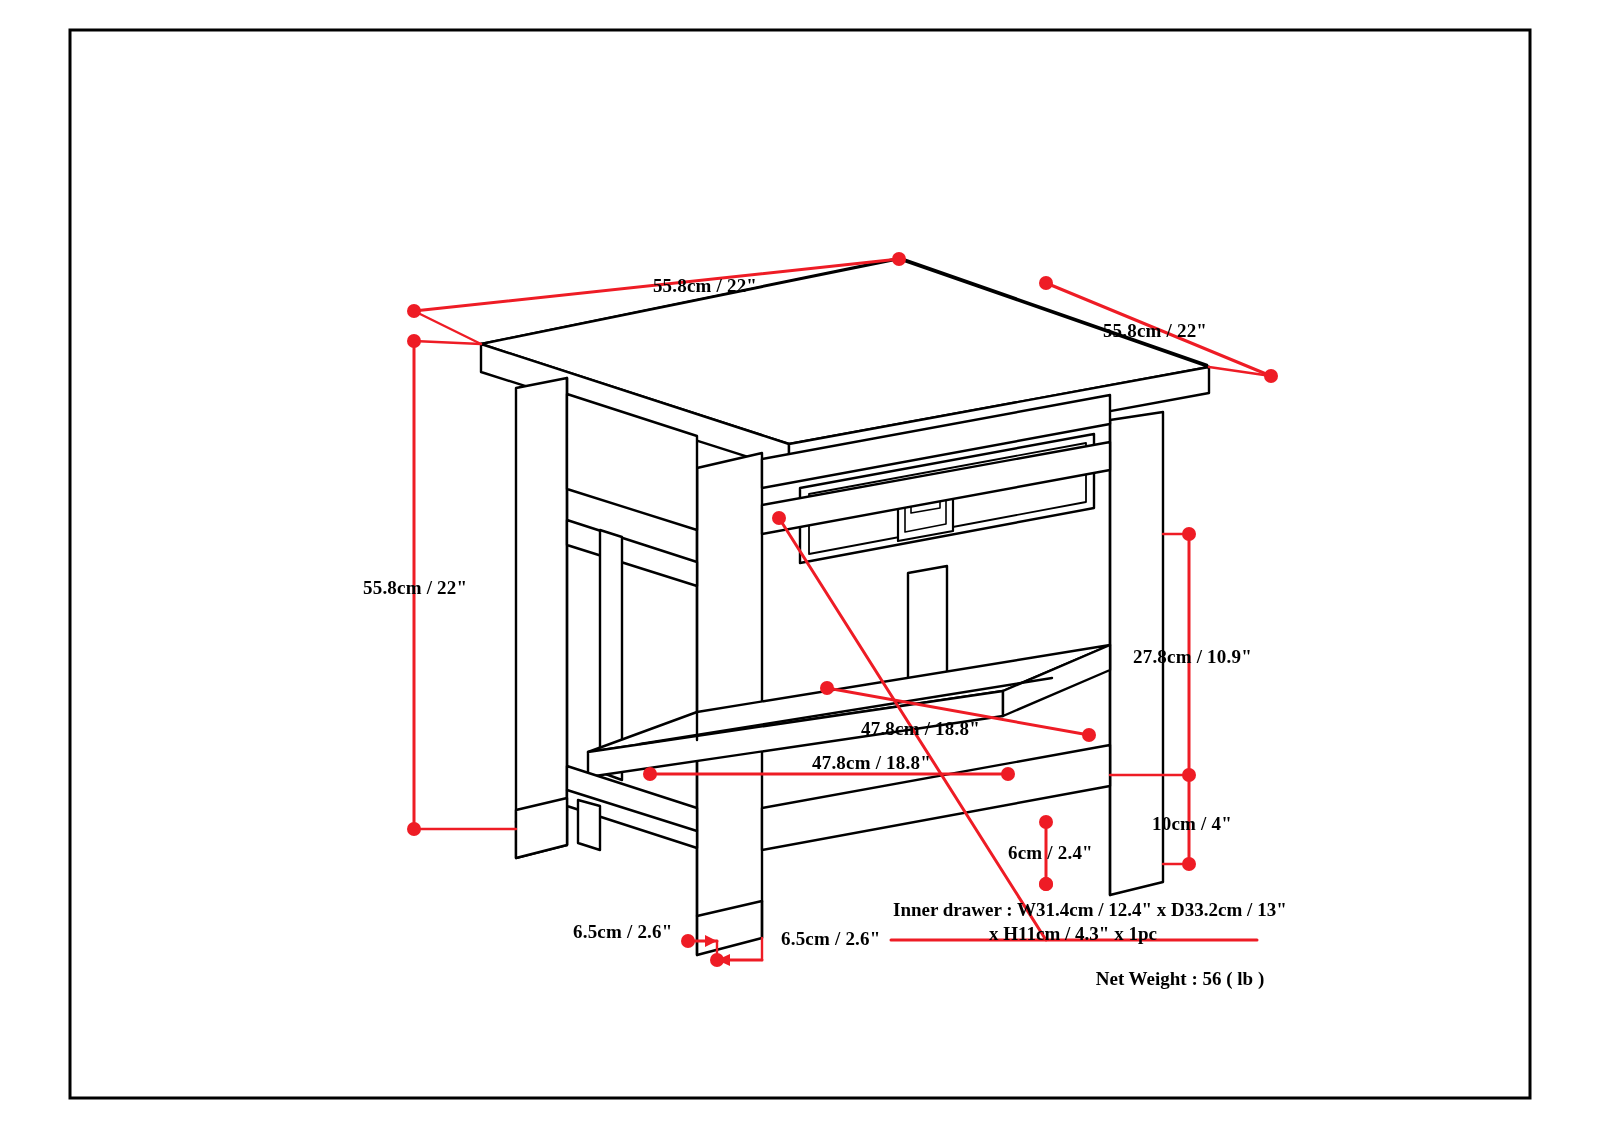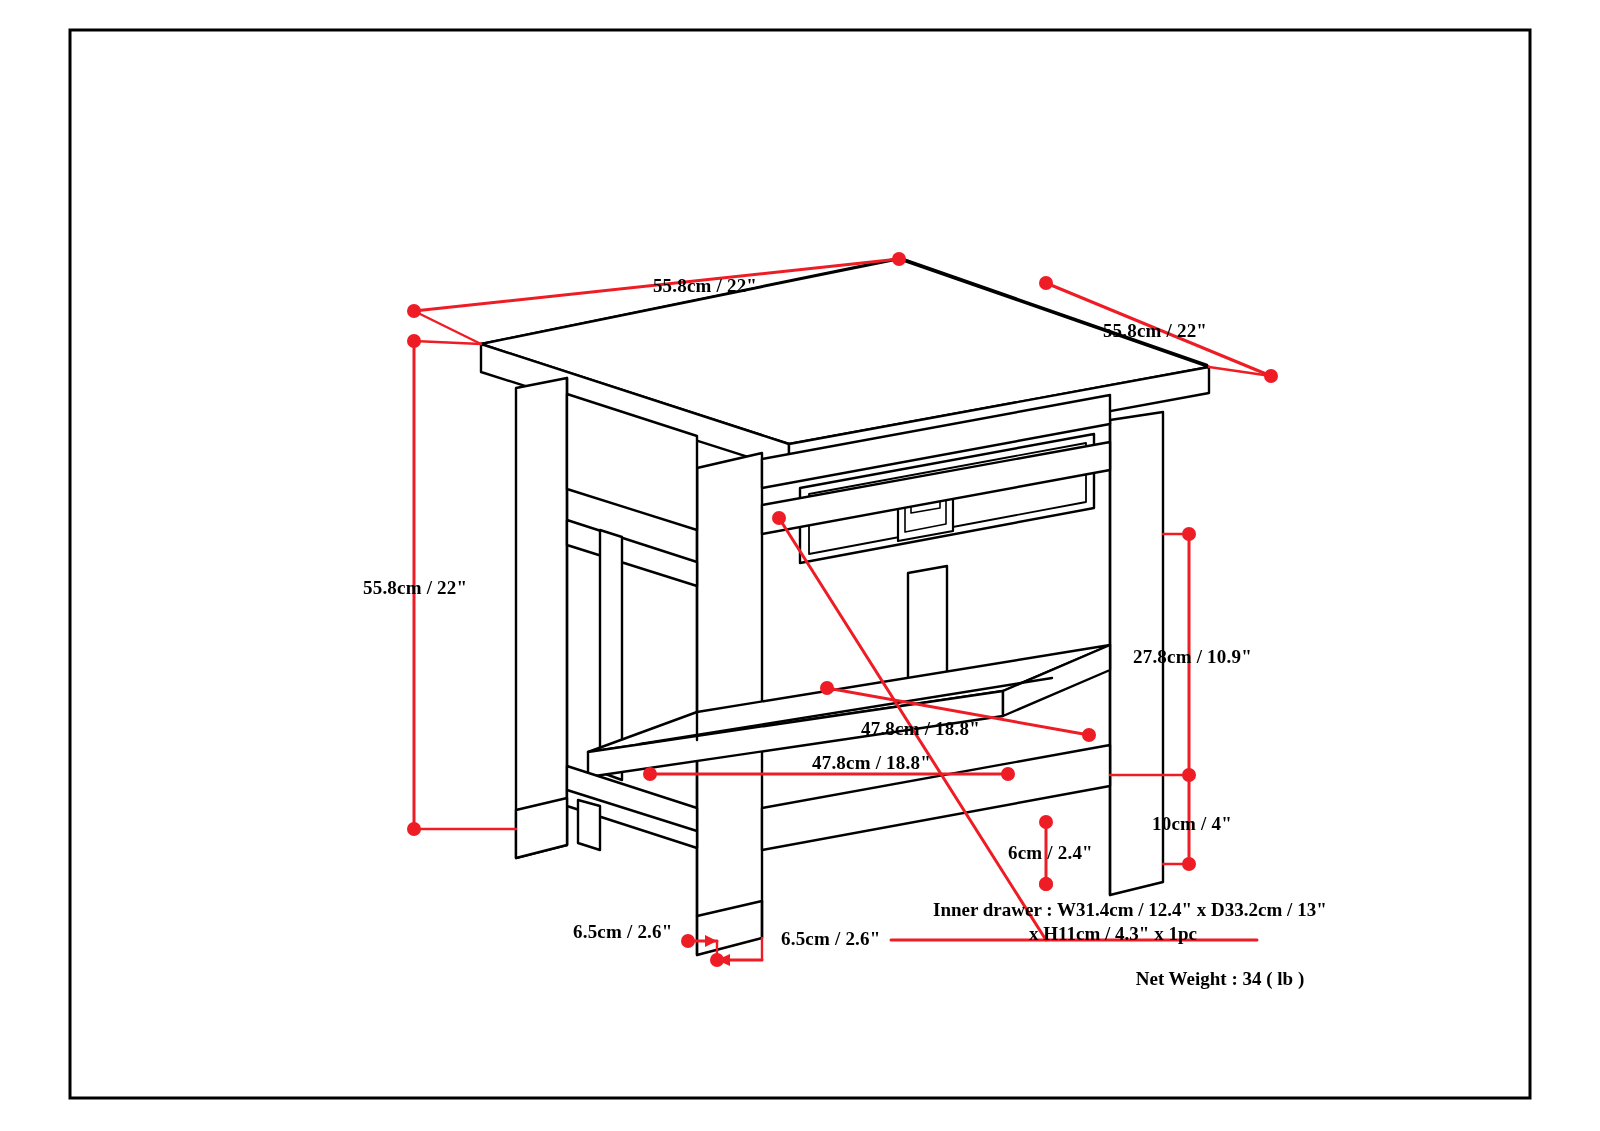--- a/index.html
+++ b/index.html
@@ -40,21 +40,20 @@
   }
   .note-label {
     position: absolute;
     font-family: "Liberation Serif", serif;
     font-size: 19px;
     font-weight: bold;
     color: #000000;
     text-align: center;
     white-space: nowrap;
     line-height: 1.25;
-    margin-left: 40px;
   }
 </style>
 </head>
 <body>
 
 <div id="stage">
 
   <svg id="diagram" viewBox="0 0 1600 1131">
 
     <rect x="70" y="30" width="1460" height="1068" fill="#ffffff" stroke="#000000" stroke-width="3"></rect>
@@ -217,15 +216,15 @@
 
   <div class="dim-label" style="left:573px; top:921px;">6.5cm / 2.6"</div>
 
   <div class="dim-label" style="left:781px; top:928px;">6.5cm / 2.6"</div>
 
   <div class="note-label" style="left:893px; top:898px; width:360px;">
     <span>Inner drawer : W31.4cm / 12.4" x D33.2cm / 13"</span><br>
     <span>x H11cm / 4.3" x 1pc</span>
   </div>
 
-  <div class="note-label" style="left:1085px; top:967px; width:190px;">Net Weight : 34 ( lb )</div>
+  <div class="note-label" style="left:1085px; top:967px; width:190px;">Net Weight : 56 ( lb )</div>
 
 </div>
 
 </body></html>

